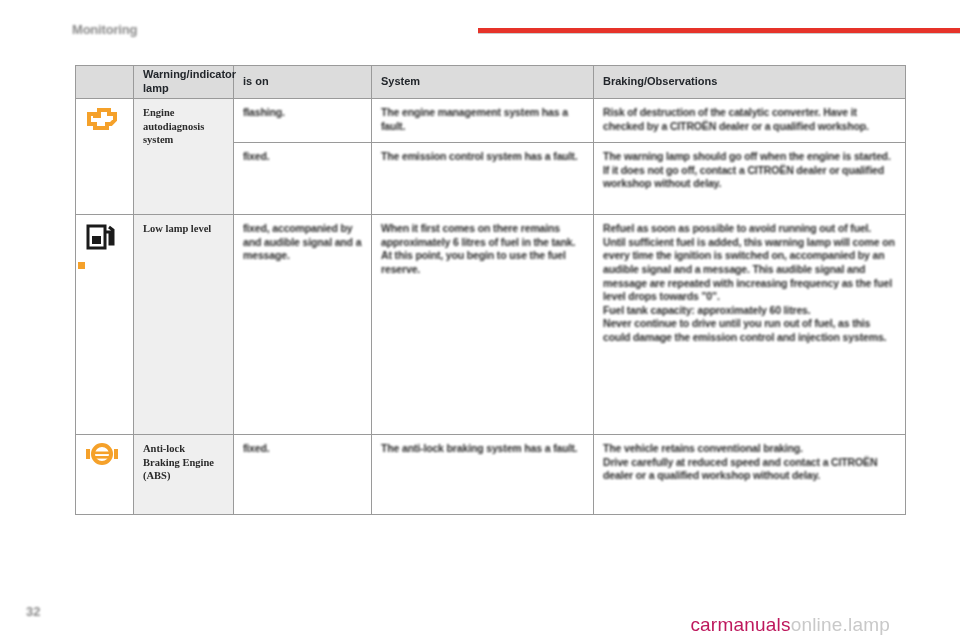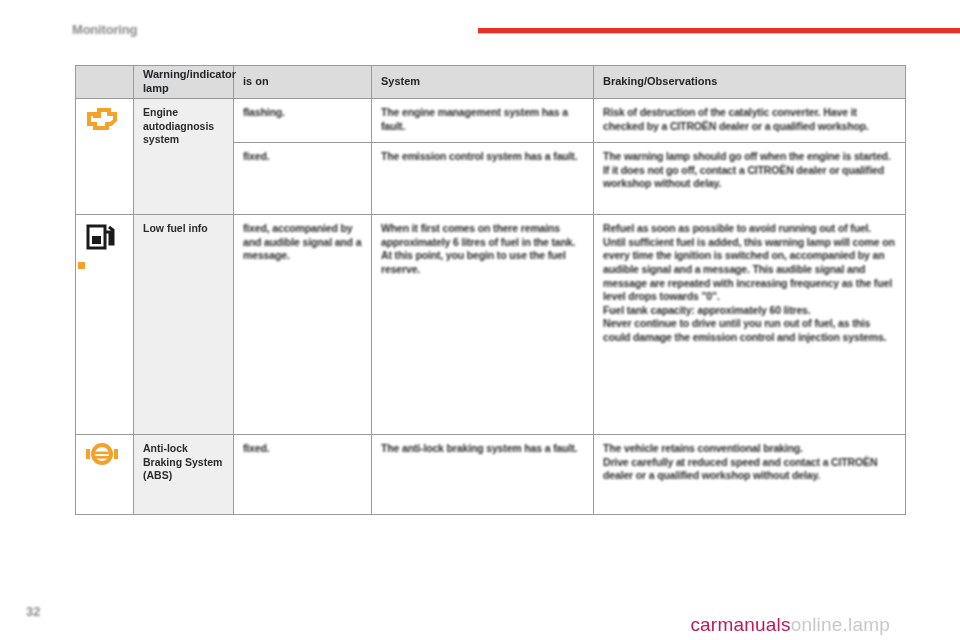--- a/index.html
+++ b/index.html
@@ -81,20 +81,21 @@
     background: #ffffff;
     text-align: center;
     padding: 8px 4px;
   }
   td.lamp-cell {
     background: #efefef;
     font-weight: bold;
     font-size: 11.5px;
     line-height: 15.5px;
     color: #22262b;
+    font-family: Liberation Serif, serif;
   }
   td.body-cell {
     background: #ffffff;
   }
   
   .blurred {
     filter: blur(1.05px);
     font-weight: bold;
     color: #2a2a2a;
     letter-spacing: -0.15px;
@@ -193,21 +194,21 @@
       <tr>
         <td class="icon-cell">
           <span class="lamp-icon">
             <svg width="32" height="30" viewBox="0 0 32 30" aria-hidden="true">
               <rect x="3" y="4" width="17" height="22" fill="none" stroke="#1b1b1b" stroke-width="3"></rect>
               <rect x="7" y="14" width="9" height="8" fill="#1b1b1b"></rect>
               <path d="M20 10 L25 10 L25 22 L28 22 L28 8 L24 5" fill="none" stroke="#1b1b1b" stroke-width="3"></path>
             </svg>
           </span>
         </td>
-        <td class="lamp-cell">Low fuel info</td>
+        <td class="lamp-cell">Low lamp level</td>
         <td class="body-cell" style="height:220px;">
           <div class="blurred">fixed, accompanied by and audible signal and a message.</div>
         </td>
         <td class="body-cell">
           <div class="blurred" style="white-space:pre-line;">When it first comes on there remains approximately 6 litres of fuel in the tank.
 At this point, you begin to use the fuel reserve.</div>
         </td>
         <td class="body-cell">
           <div class="blurred" style="white-space:pre-line;">Refuel as soon as possible to avoid running out of fuel.
 Until sufficient fuel is added, this warning lamp will come on every time the ignition is switched on, accompanied by an audible signal and a message. This audible signal and message are repeated with increasing frequency as the fuel level drops towards "0".
@@ -221,21 +222,21 @@
           <span class="lamp-icon">
             <svg width="34" height="24" viewBox="0 0 34 24" aria-hidden="true">
               <circle cx="17" cy="12" r="9" fill="none" stroke="#f5a12a" stroke-width="4"></circle>
               <rect x="9" y="9.5" width="16" height="2.6" fill="#f5a12a"></rect>
               <rect x="9" y="14" width="16" height="2.6" fill="#f5a12a"></rect>
               <rect x="1" y="7" width="4" height="10" fill="#f5a12a"></rect>
               <rect x="29" y="7" width="4" height="10" fill="#f5a12a"></rect>
             </svg>
           </span>
         </td>
-        <td class="lamp-cell">Anti-lock Braking System (ABS)</td>
+        <td class="lamp-cell">Anti-lock Braking Engine (ABS)</td>
         <td class="body-cell" style="height:80px;">
           <div class="blurred">fixed.</div>
         </td>
         <td class="body-cell">
           <div class="blurred">The anti-lock braking system has a fault.</div>
         </td>
         <td class="body-cell">
           <div class="blurred" style="white-space:pre-line;">The vehicle retains conventional braking.
 Drive carefully at reduced speed and contact a CITROËN dealer or a qualified workshop without delay.</div>
         </td>

